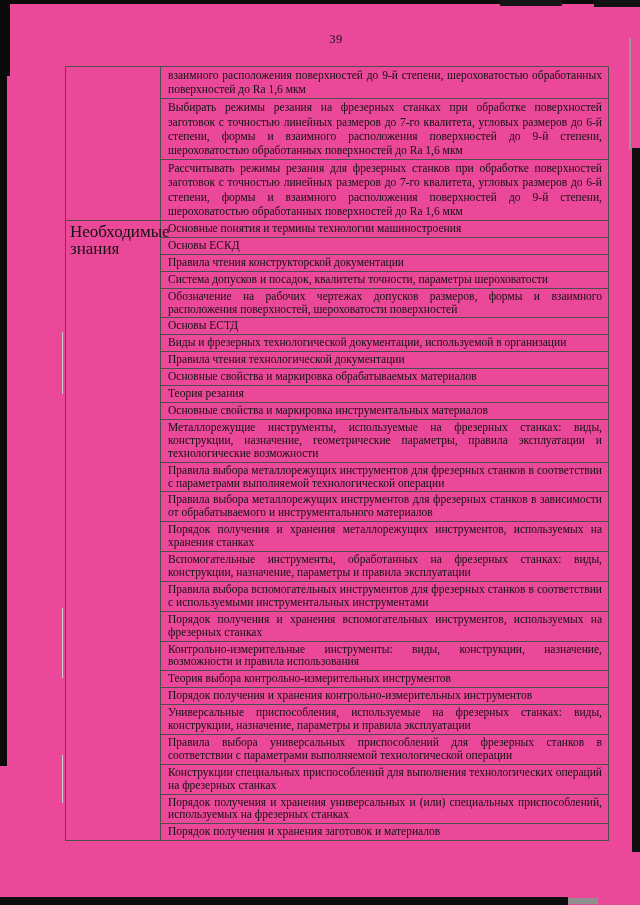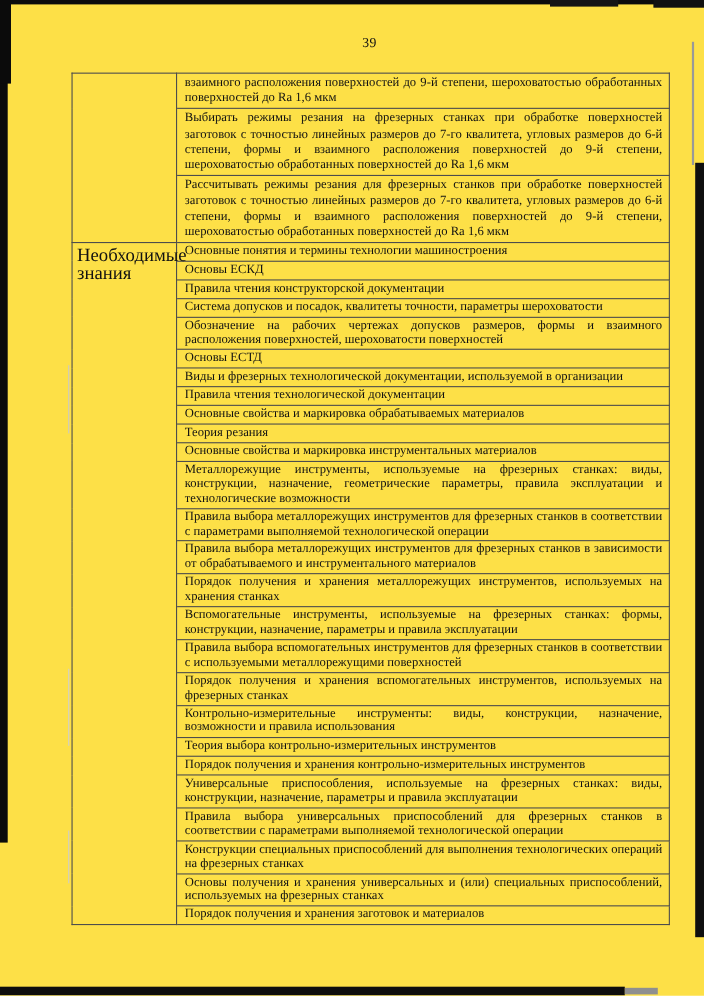--- a/index.html
+++ b/index.html
@@ -4,21 +4,21 @@
 <style>
   html, body { margin: 0; padding: 0; }
   body {
     width: 640px; height: 905px;
     background: #ffffff;
     font-family: "Liberation Serif", "DejaVu Serif", serif;
   }
   .page {
     position: relative;
     width: 640px; height: 905px;
-    background: #fde047;
+    background: #ec4899;
     overflow: hidden;
     color: #161616;
   }
 
   
   .artifact { position: absolute; }
   .top-line   { top: 0; left: 0; width: 640px; height: 4px; background: #0c0c0c; }
   .top-blob-1 { top: 0; left: 500px; width: 62px; height: 6px; background: #151515; }
   .top-blob-2 { top: 0; left: 594px; width: 46px; height: 7px; background: #111111; }
   .left-bar     { top: 0; left: 0; width: 7px; height: 766px; background: #0b0b0b; }
@@ -150,24 +150,24 @@
       <tr>
           <td class="text-cell">Правила выбора металлорежущих инструментов для фрезерных станков в соответствии с параметрами выполняемой технологической операции</td>
         </tr>
       <tr>
           <td class="text-cell">Правила выбора металлорежущих инструментов для фрезерных станков в зависимости от обрабатываемого и инструментального материалов</td>
         </tr>
       <tr>
           <td class="text-cell">Порядок получения и хранения металлорежущих инструментов, используемых на хранения станках</td>
         </tr>
       <tr>
-          <td class="text-cell">Вспомогательные инструменты, используемые на фрезерных станках: формы, конструкции, назначение, параметры и правила эксплуатации</td>
+          <td class="text-cell">Вспомогательные инструменты, обработанных на фрезерных станках: виды, конструкции, назначение, параметры и правила эксплуатации</td>
         </tr>
       <tr>
-          <td class="text-cell">Правила выбора вспомогательных инструментов для фрезерных станков в соответствии с используемыми металлорежущими поверхностей</td>
+          <td class="text-cell">Правила выбора вспомогательных инструментов для фрезерных станков в соответствии с используемыми инструментальных инструментами</td>
         </tr>
       <tr>
           <td class="text-cell">Порядок получения и хранения вспомогательных инструментов, используемых на фрезерных станках</td>
         </tr>
       <tr>
           <td class="text-cell">Контрольно-измерительные инструменты: виды, конструкции, назначение, возможности и правила использования</td>
         </tr>
       <tr>
           <td class="text-cell">Теория выбора контрольно-измерительных инструментов</td>
         </tr>
@@ -177,21 +177,21 @@
       <tr>
           <td class="text-cell">Универсальные приспособления, используемые на фрезерных станках: виды, конструкции, назначение, параметры и правила эксплуатации</td>
         </tr>
       <tr>
           <td class="text-cell">Правила выбора универсальных приспособлений для фрезерных станков в соответствии с параметрами выполняемой технологической операции</td>
         </tr>
       <tr>
           <td class="text-cell">Конструкции специальных приспособлений для выполнения технологических операций на фрезерных станках</td>
         </tr>
       <tr>
-          <td class="text-cell">Основы получения и хранения универсальных и (или) специальных приспособлений, используемых на фрезерных станках</td>
+          <td class="text-cell">Порядок получения и хранения универсальных и (или) специальных приспособлений, используемых на фрезерных станках</td>
         </tr>
       <tr>
           <td class="text-cell">Порядок получения и хранения заготовок и материалов</td>
         </tr>
     </tbody>
   </table>
 
 </div>
 
 </body></html>

